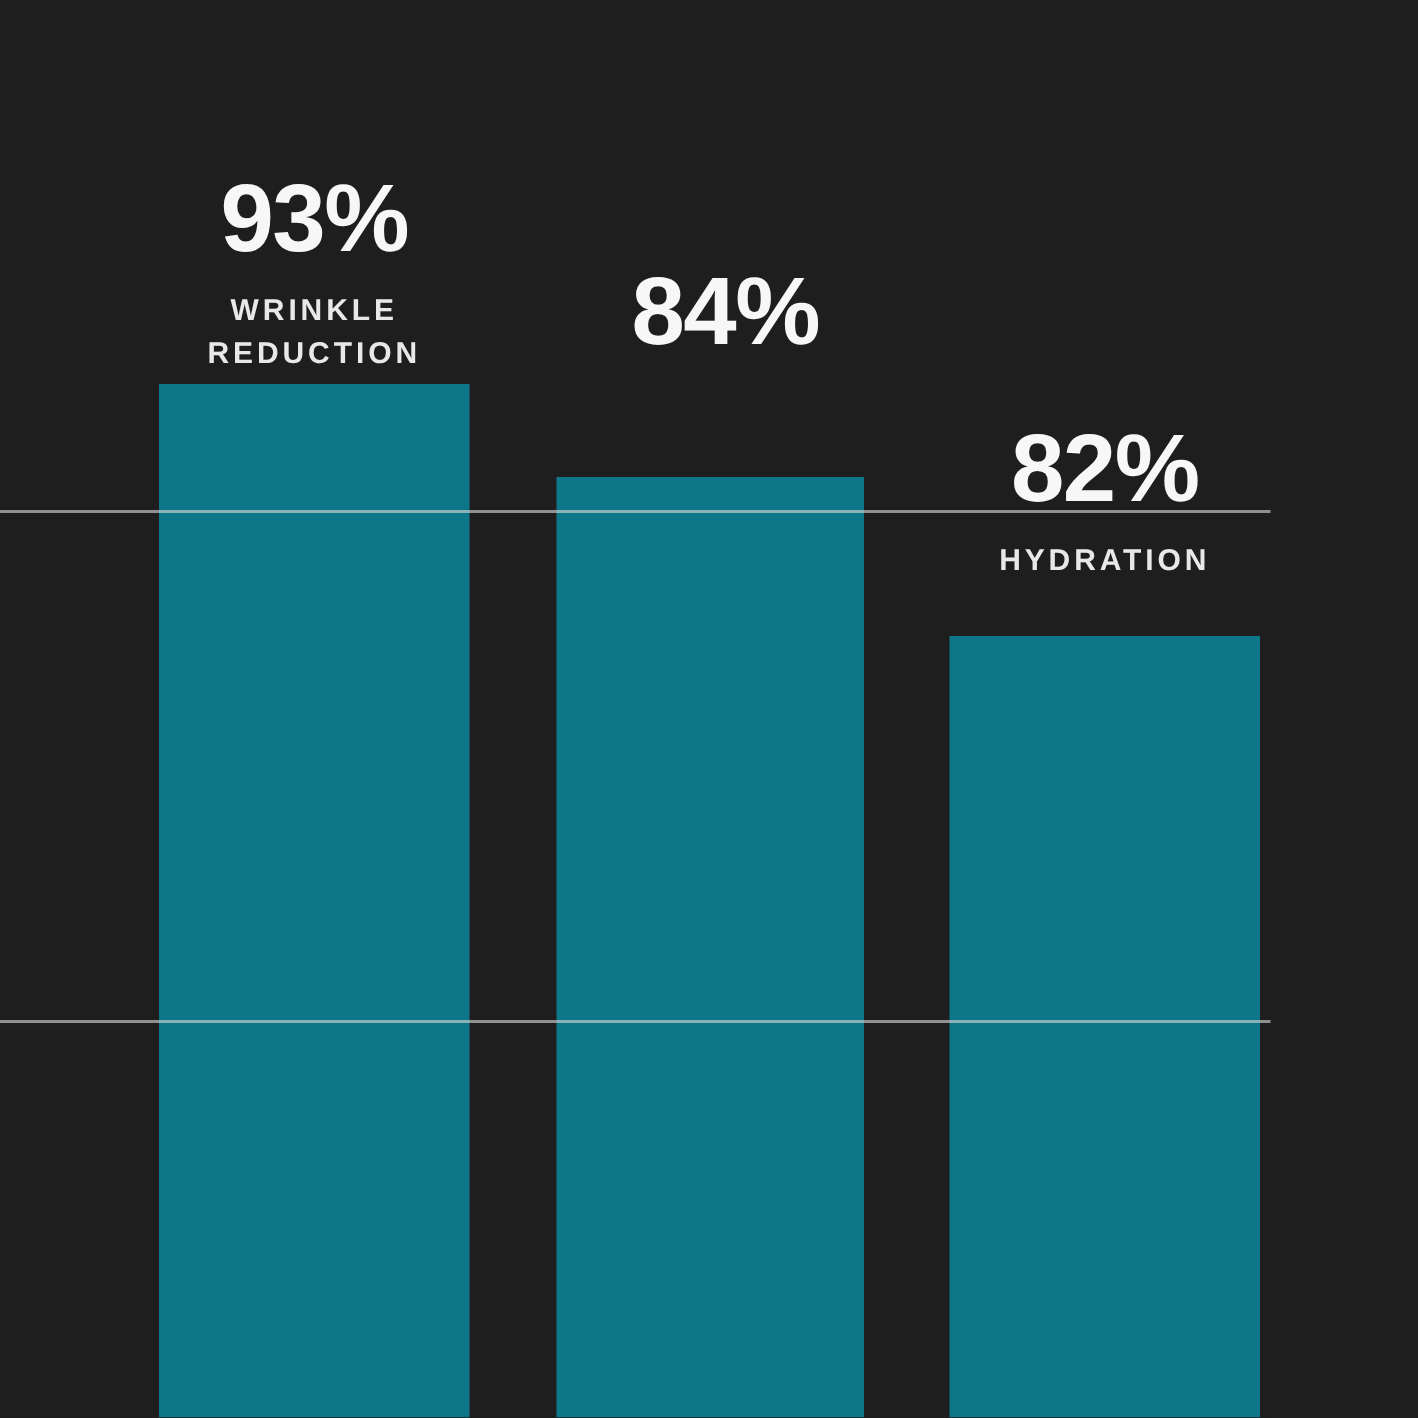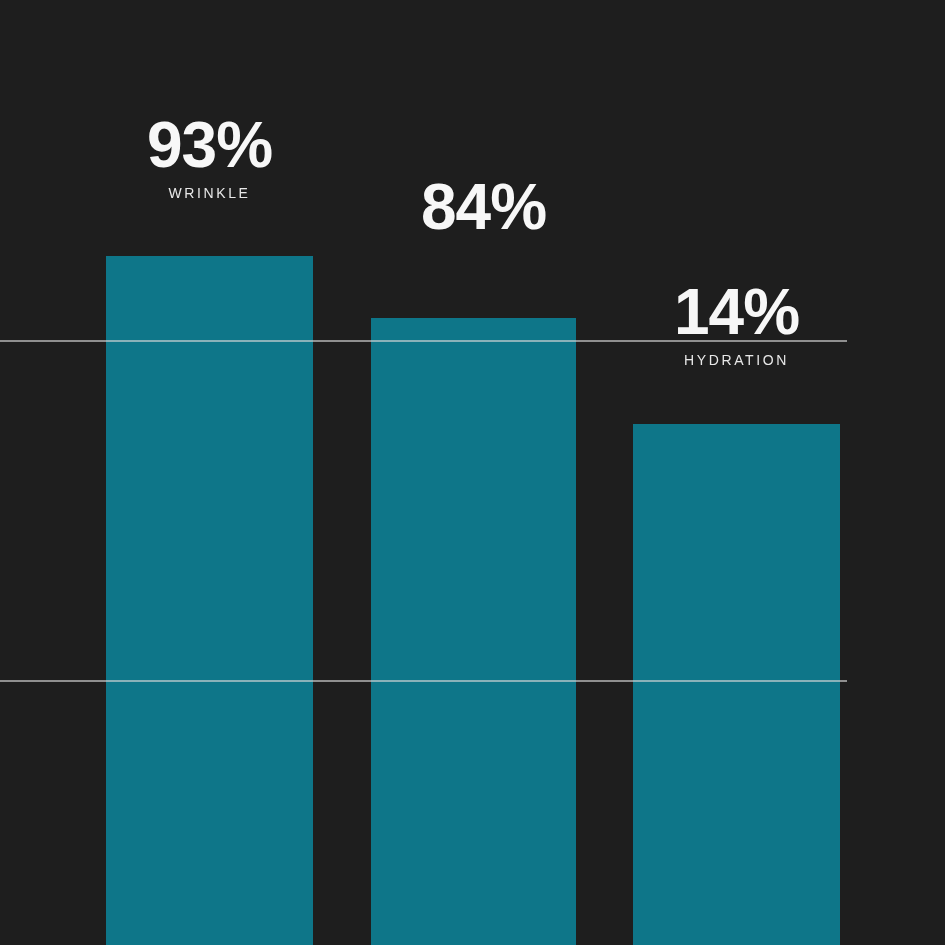--- a/index.html
+++ b/index.html
@@ -50,25 +50,25 @@
     color: #f7f7f7;
     font-weight: 700;
     font-size: 64px;
     letter-spacing: -1px;
     line-height: 1.02;
     white-space: nowrap;
   }
   .stat-caption {
     display: block;
     color: #e8e8e8;
-    font-weight: 400;
-    font-size: 14px;
+    font-weight: 700;
+    font-size: 20px;
     letter-spacing: 2.6px;
     line-height: 1.45;
-    margin-top: 5px;
+    margin-top: 15px;
     text-transform: uppercase;
   }
   .stat-caption .cap-line {
     display: block;
     white-space: nowrap;
   }
 </style>
 </head>
 <body>
 
@@ -80,27 +80,28 @@
   <div class="bar" style="left:371px; width:205px; top:318px;"></div>
   <div class="bar" style="left:633px; width:207px; top:424px;"></div>
 
   <div class="gridline" style="top:340px;"></div>
   <div class="gridline" style="top:680px;"></div>
 
   <div class="stat-group" style="left:106px; width:207px; top:113px;">
     <span class="stat-value">93%</span>
     <span class="stat-caption">
       <span class="cap-line">WRINKLE</span>
+      <span class="cap-line">REDUCTION</span>
     </span>
   </div>
 
   <div class="stat-group" style="left:381px; width:205px; top:175px;">
     <span class="stat-value">84%</span>
   </div>
 
   <div class="stat-group" style="left:625px; width:223px; top:280px;">
-    <span class="stat-value">14%</span>
+    <span class="stat-value">82%</span>
     <span class="stat-caption">
       <span class="cap-line">HYDRATION</span>
     </span>
   </div>
 
 </div>
 
 </body></html>

